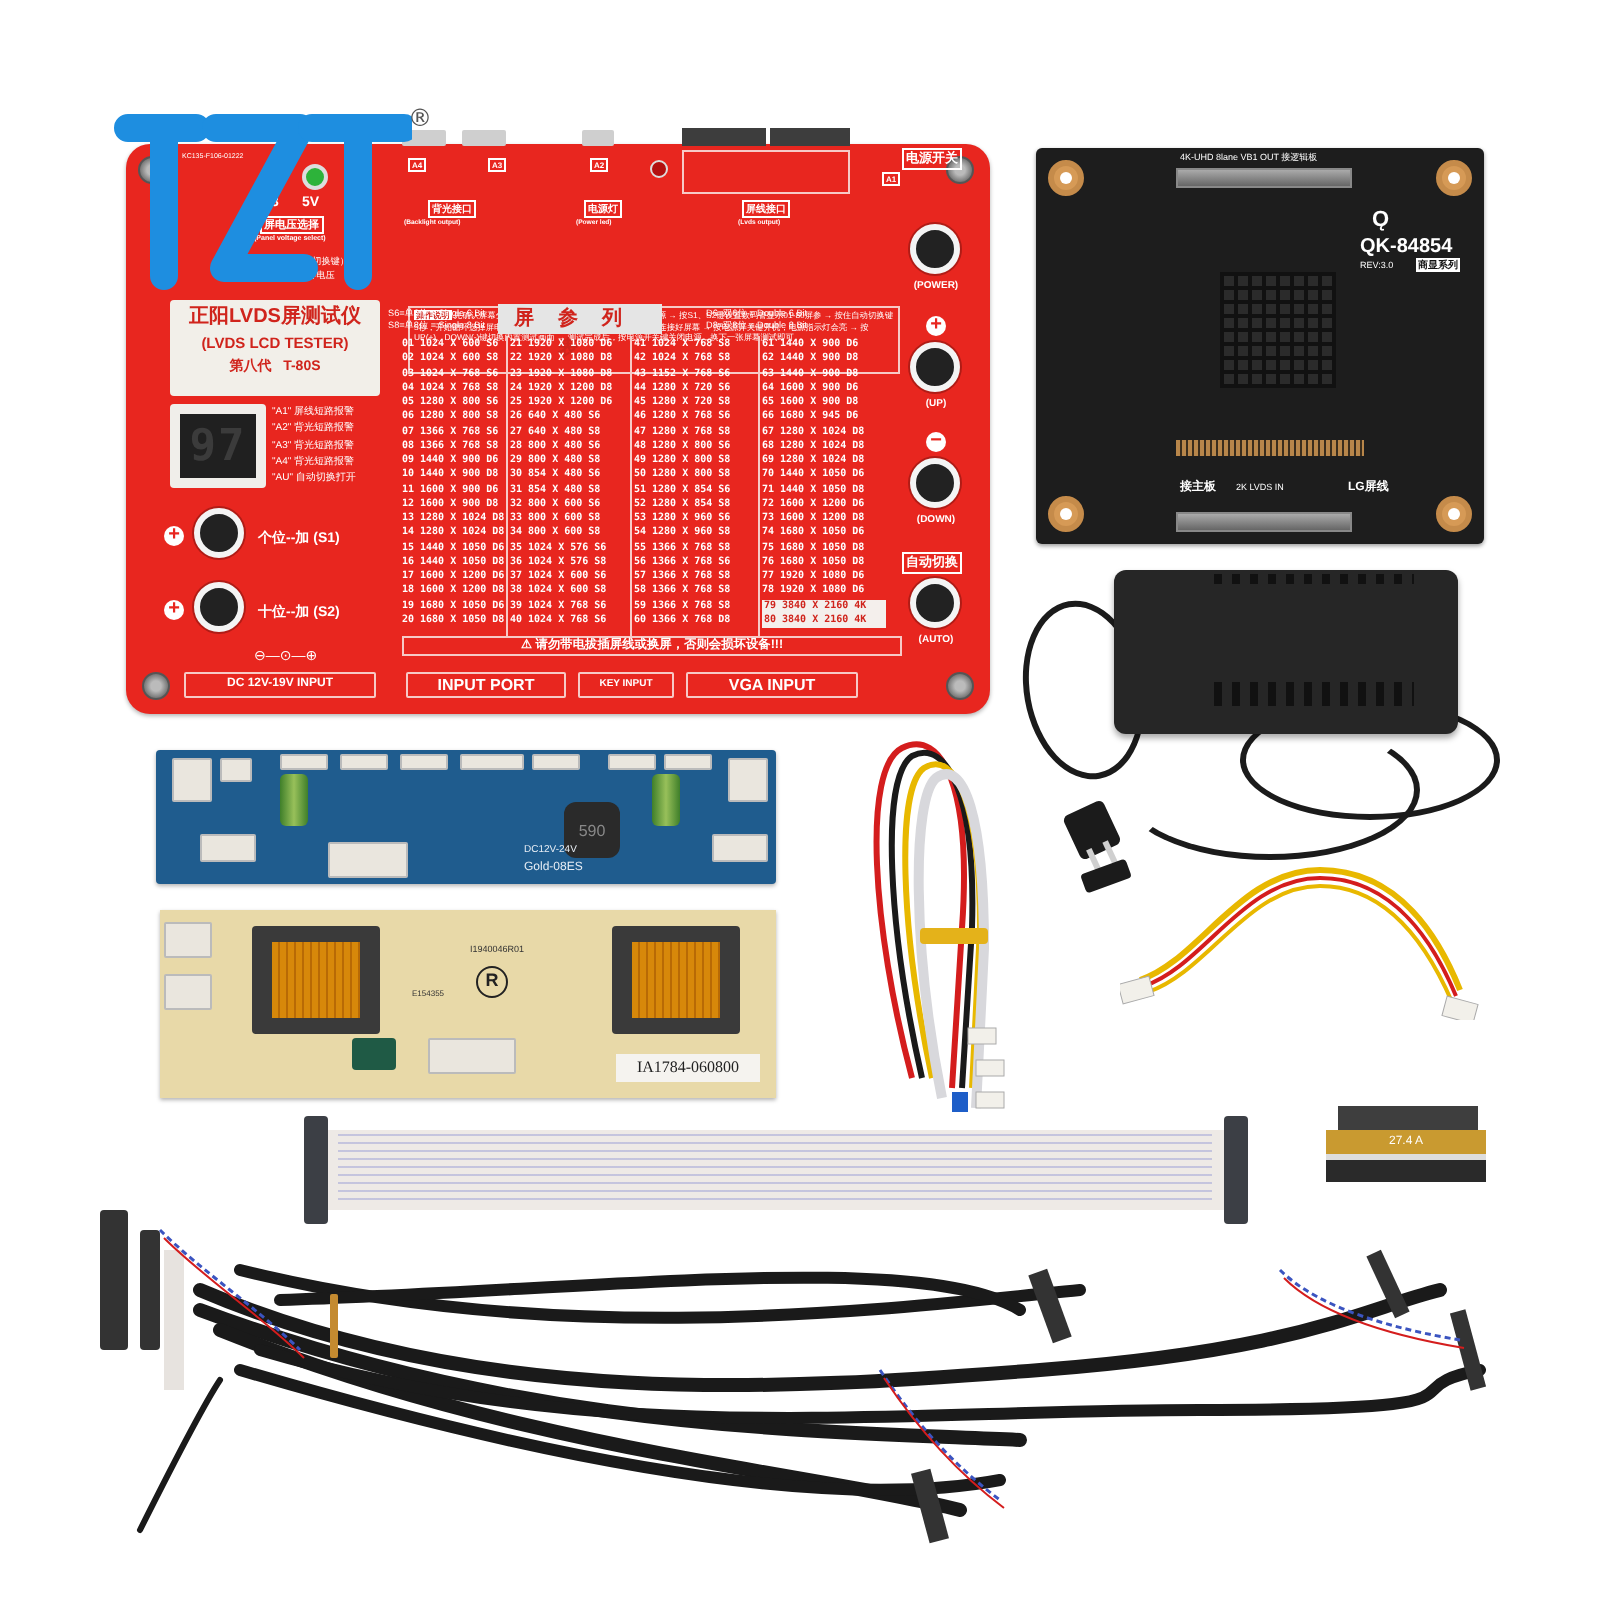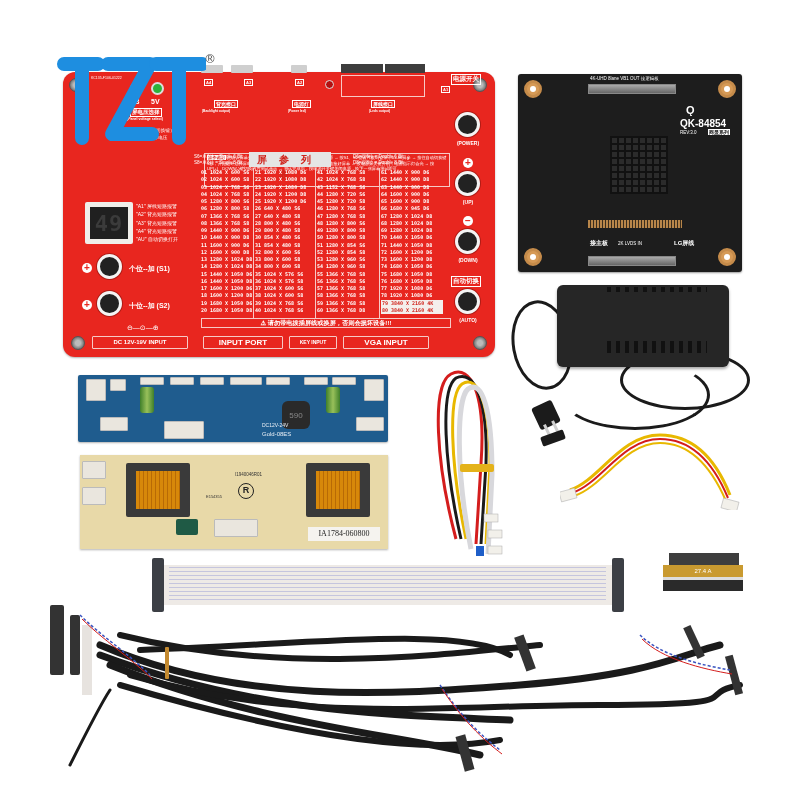--- a/index.html
+++ b/index.html
@@ -135,23 +135,31 @@
   <div class="txt" style="left:229px;top:28px;font-size:5px;border:1px solid #fff;padding:0 1px;">电源灯</div>
   <div class="txt" style="left:225px;top:37px;font-size:3.3px;">(Power led)</div>
   <div class="txt" style="left:308px;top:28px;font-size:5px;border:1px solid #fff;padding:0 1px;">屏线接口</div>
   <div class="txt" style="left:306px;top:37px;font-size:3.3px;">(Lvds output)</div>
 
   <div class="instr">
     <span style="background:#fff;color:#d0241c;font-weight:bold;padding:0 1px;">操作说明</span>
     <span>先确认屏幕分辨率、屏电压、背光 → 测试仪输入12V电源 → 按S1、S2键设置数码管显示01-80屏参 → 按住自动切换键5秒，开始循环选择屏电压，开机默认3.3V → 插入屏线、背光线，连接好屏幕 → 按电源开关键开机，电源指示灯会亮 → 按UP(+)、DOWN(-)键切换内置测试画面 → 测试完成后，按电源开关键关闭电源，换下一张屏幕测试即可。</span>
   </div>
 
+  <div class="title-box">
+    <div style="font-size:10px;margin-top:4px;">正阳LVDS屏测试仪</div>
+    <div style="font-size:7.5px;margin-top:4px;">(LVDS LCD TESTER)</div>
+    <div style="font-size:7px;margin-top:4px;">
+      <span>第八代</span>&nbsp;&nbsp;
+      <span>T-80S</span>
+    </div>
+  </div>
 
   <div class="seg-box">
-    <div class="seg">49</div>
+    <div class="seg">97</div>
   </div>
   <div class="alarm-list">
     <div>"A1" 屏线短路报警</div>
     <div>"A2" 背光短路报警</div>
     <div>"A3" 背光短路报警</div>
     <div>"A4" 背光短路报警</div>
     <div>"AU" 自动切换打开</div>
   </div>
 
   <div class="plus-icon" style="left:19px;top:191px;">+</div>

